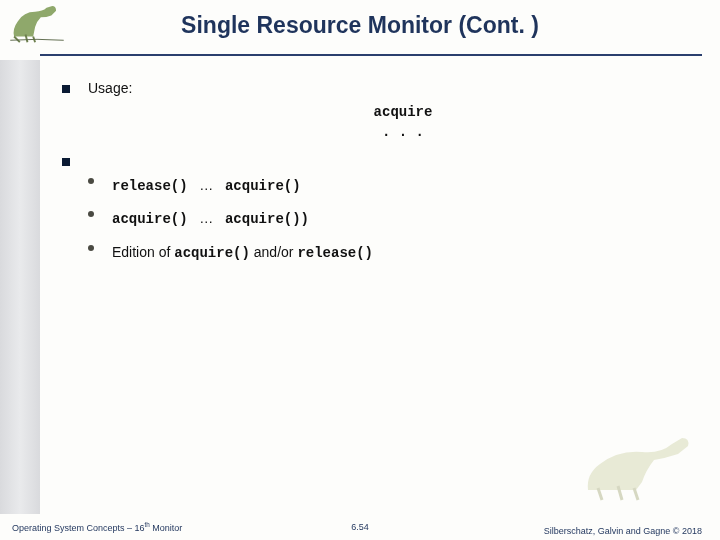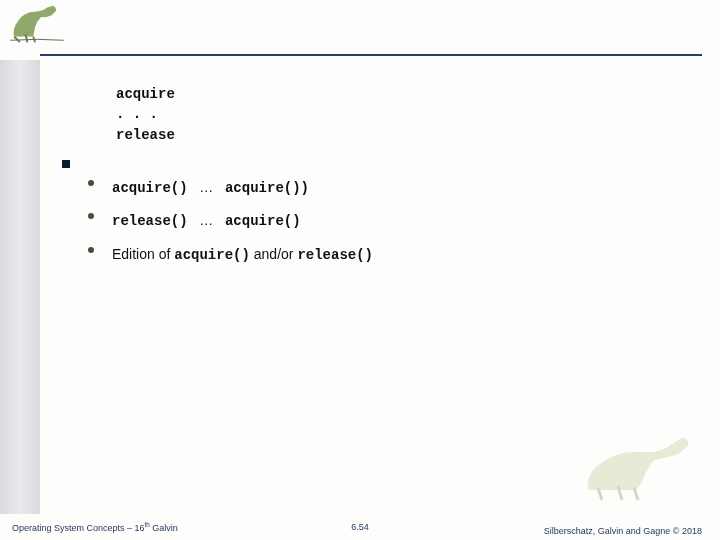--- a/index.html
+++ b/index.html
@@ -64,20 +64,21 @@
     margin-left: 26px;
     flex-shrink: 0;
   }
   .code-block {
     font-family: "Courier New", monospace;
     font-weight: bold;
     margin-left: 54px;
     line-height: 1.45;
     margin-bottom: 10px;
     margin-top: 4px;
+    text-align: center;
   }
   .inline-code { font-family: "Courier New", monospace; font-weight: bold; }
   .sub-line { line-height: 1.9; }
   .sub-text { font-size: 14px; }
   .footer {
     position: absolute;
     left: 0; right: 0; bottom: 0;
     height: 26px;
     display: flex;
     align-items: center;
@@ -101,67 +102,71 @@
 <body>
 
 <div class="left-strip"></div>
 
 <div class="header">
   <svg class="dino-top" viewBox="0 0 60 44">
     <path d="M6 34 Q4 26 10 18 Q16 8 28 8 Q36 8 40 4 L46 2 Q50 2 50 7 L45 12 Q40 14 34 14 Q30 18 28 24 L26 34 Z" fill="#8fa86b"></path>
     <path d="M6 34 L12 40 M18 32 L20 40 M26 34 L28 40" stroke="#6d7f4e" stroke-width="2" fill="none"></path>
     <path d="M2 38 Q30 36 58 38" stroke="#5c694a" stroke-width="1" fill="none"></path>
   </svg>
+  <div class="title">Single Resource Monitor (Cont. )</div>
   <div class="rule"></div>
 </div>
 
 <div class="content">
 
+  <div class="bullet-row">
+    <div class="sq"></div>
+    <div>Usage:</div>
+  </div>
 
   <div class="code-block">
     <div>acquire</div>
     <div>. . .</div>
-    <div>release</div>
   </div>
 
   <div class="bullet-row">
     <div class="sq"></div>
   </div>
 
   <div class="bullet-row sub-line">
     <div class="dot"></div>
     <div class="sub-text">
+      <span class="inline-code">release()</span>
+      &nbsp;&nbsp;<span>…</span>&nbsp;&nbsp;
       <span class="inline-code">acquire()</span>
-      &nbsp;&nbsp;<span>…</span>&nbsp;&nbsp;
-      <span class="inline-code">acquire())</span>
     </div>
   </div>
 
   <div class="bullet-row sub-line">
     <div class="dot"></div>
     <div class="sub-text">
-      <span class="inline-code">release()</span>
+      <span class="inline-code">acquire()</span>
       &nbsp;&nbsp;<span>…</span>&nbsp;&nbsp;
-      <span class="inline-code">acquire()</span>
+      <span class="inline-code">acquire())</span>
     </div>
   </div>
 
   <div class="bullet-row sub-line">
     <div class="dot"></div>
     <div class="sub-text">
       <span>Edition  of </span><span class="inline-code">acquire()</span><span> and/or </span><span class="inline-code">release()</span>
     </div>
   </div>
 
 </div>
 
 <svg class="dino-bottom" viewBox="0 0 120 80">
   <path d="M10 60 Q8 44 22 34 Q40 20 64 22 Q82 24 94 14 L104 8 Q112 8 110 16 L100 24 Q88 28 76 30 Q68 40 64 52 L58 60 Z" fill="#e8ead6"></path>
   <path d="M20 58 L24 70 M40 56 L44 70 M56 58 L60 70" stroke="#d6d8c2" stroke-width="3" fill="none"></path>
 </svg>
 
 <div class="footer">
   <div class="footer-left">
-    <span>Operating System Concepts – 16</span><sup>th</sup><span> Galvin</span>
+    <span>Operating System Concepts – 16</span><sup>th</sup><span> Monitor</span>
   </div>
   <div class="footer-center">6.54</div>
   <div class="footer-right">Silberschatz, Galvin and Gagne © 2018</div>
 </div>
 
 </body></html>

